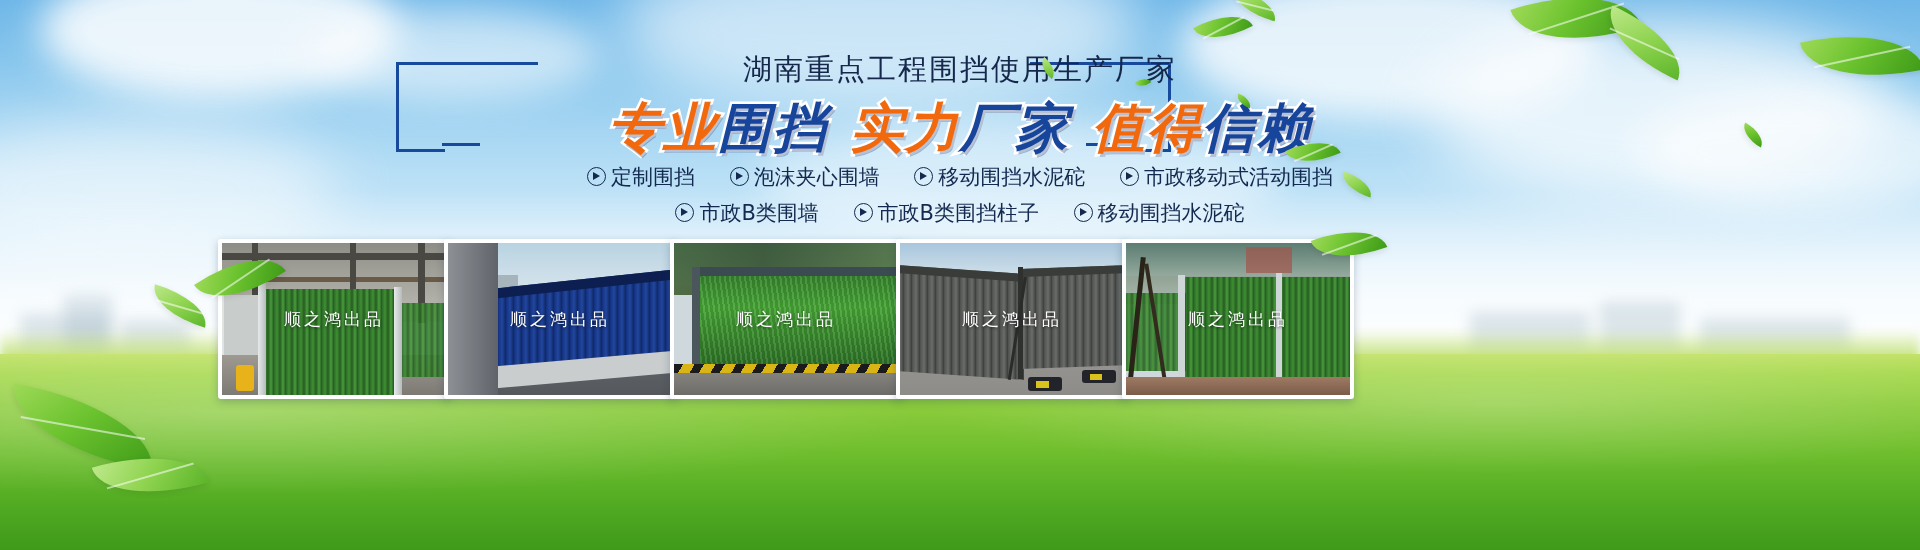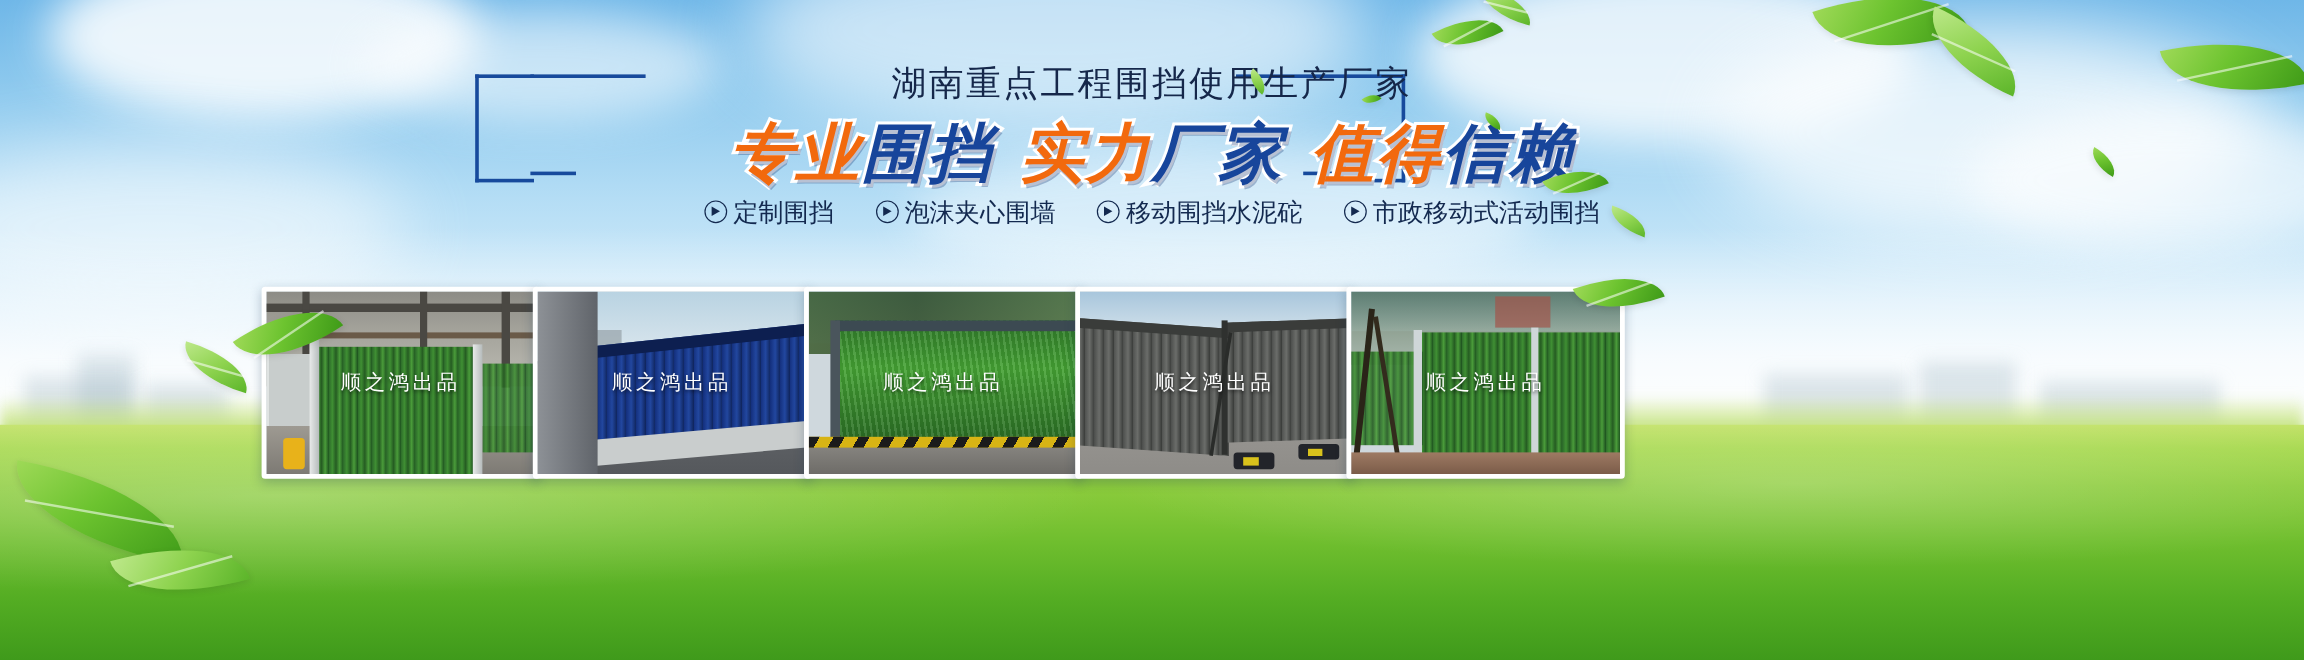--- a/index.html
+++ b/index.html
@@ -186,20 +186,25 @@
       <span class="hl-o" style="color: rgb(242, 105, 13);">专业</span><span class="hl-b" style="color: rgb(23, 69, 155);">围挡</span><span class="gap"></span><span class="hl-o" style="color: rgb(242, 105, 13);">实力</span><span class="hl-b" style="color: rgb(23, 69, 155);">厂家</span><span class="gap"></span><span class="hl-o" style="color: rgb(242, 105, 13);">值得</span><span class="hl-b" style="color: rgb(23, 69, 155);">信赖</span>
     </div>
 
     <div class="feat-row" id="feat-row-1">
       <span class="feat"><span class="play"></span><span>定制围挡</span></span>
       <span class="feat"><span class="play"></span><span>泡沫夹心围墙</span></span>
       <span class="feat"><span class="play"></span><span>移动围挡水泥砣</span></span>
       <span class="feat"><span class="play"></span><span>市政移动式活动围挡</span></span>
     </div>
 
+    <div class="feat-row" id="feat-row-2">
+      <span class="feat"><span class="play"></span><span>市政B类围墙</span></span>
+      <span class="feat"><span class="play"></span><span>市政B类围挡柱子</span></span>
+      <span class="feat"><span class="play"></span><span>移动围挡水泥砣</span></span>
+    </div>
   </div>
 
   <div id="gallery">
 
     <div class="photo" style="left:218px;">
       <div class="scene">
         <div class="warehouse"></div>
         <div class="beam" style="left:0;right:0;top:10px;height:7px;"></div>
         <div class="beam" style="left:0;right:0;top:34px;height:5px;background:#6a5a48;"></div>
         <div class="beam" style="left:30px;top:0;width:6px;height:80px;"></div>

